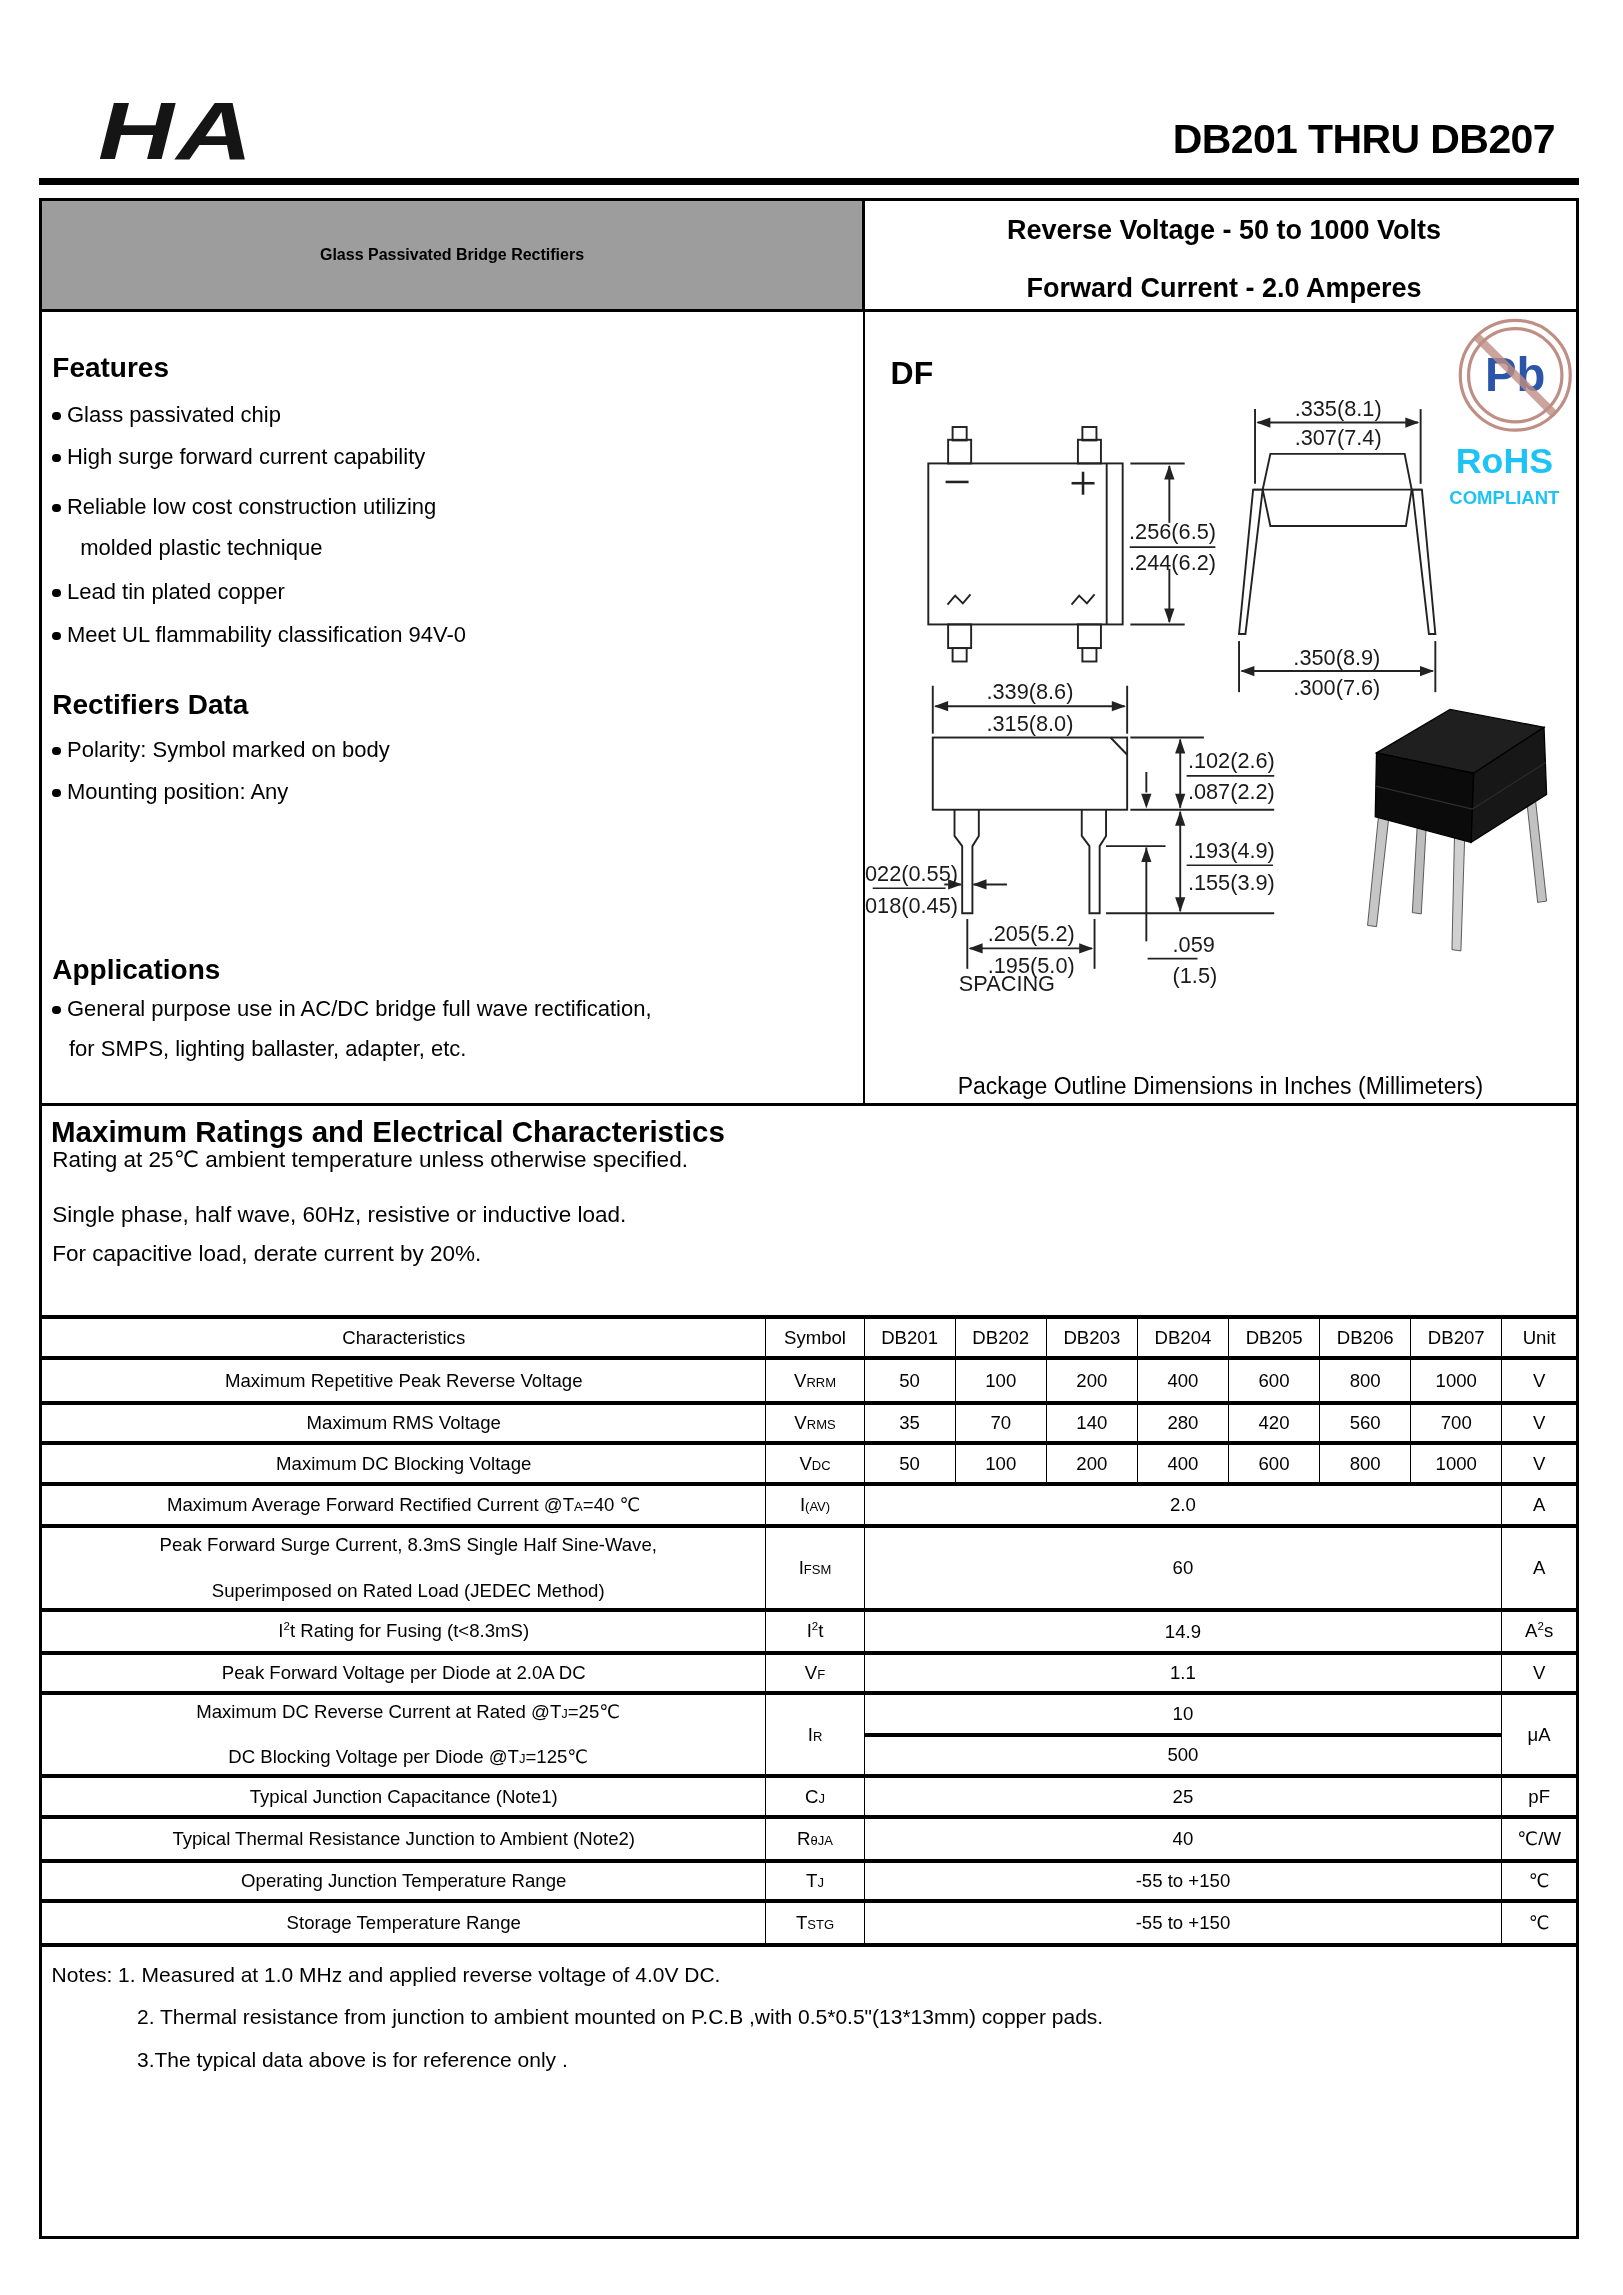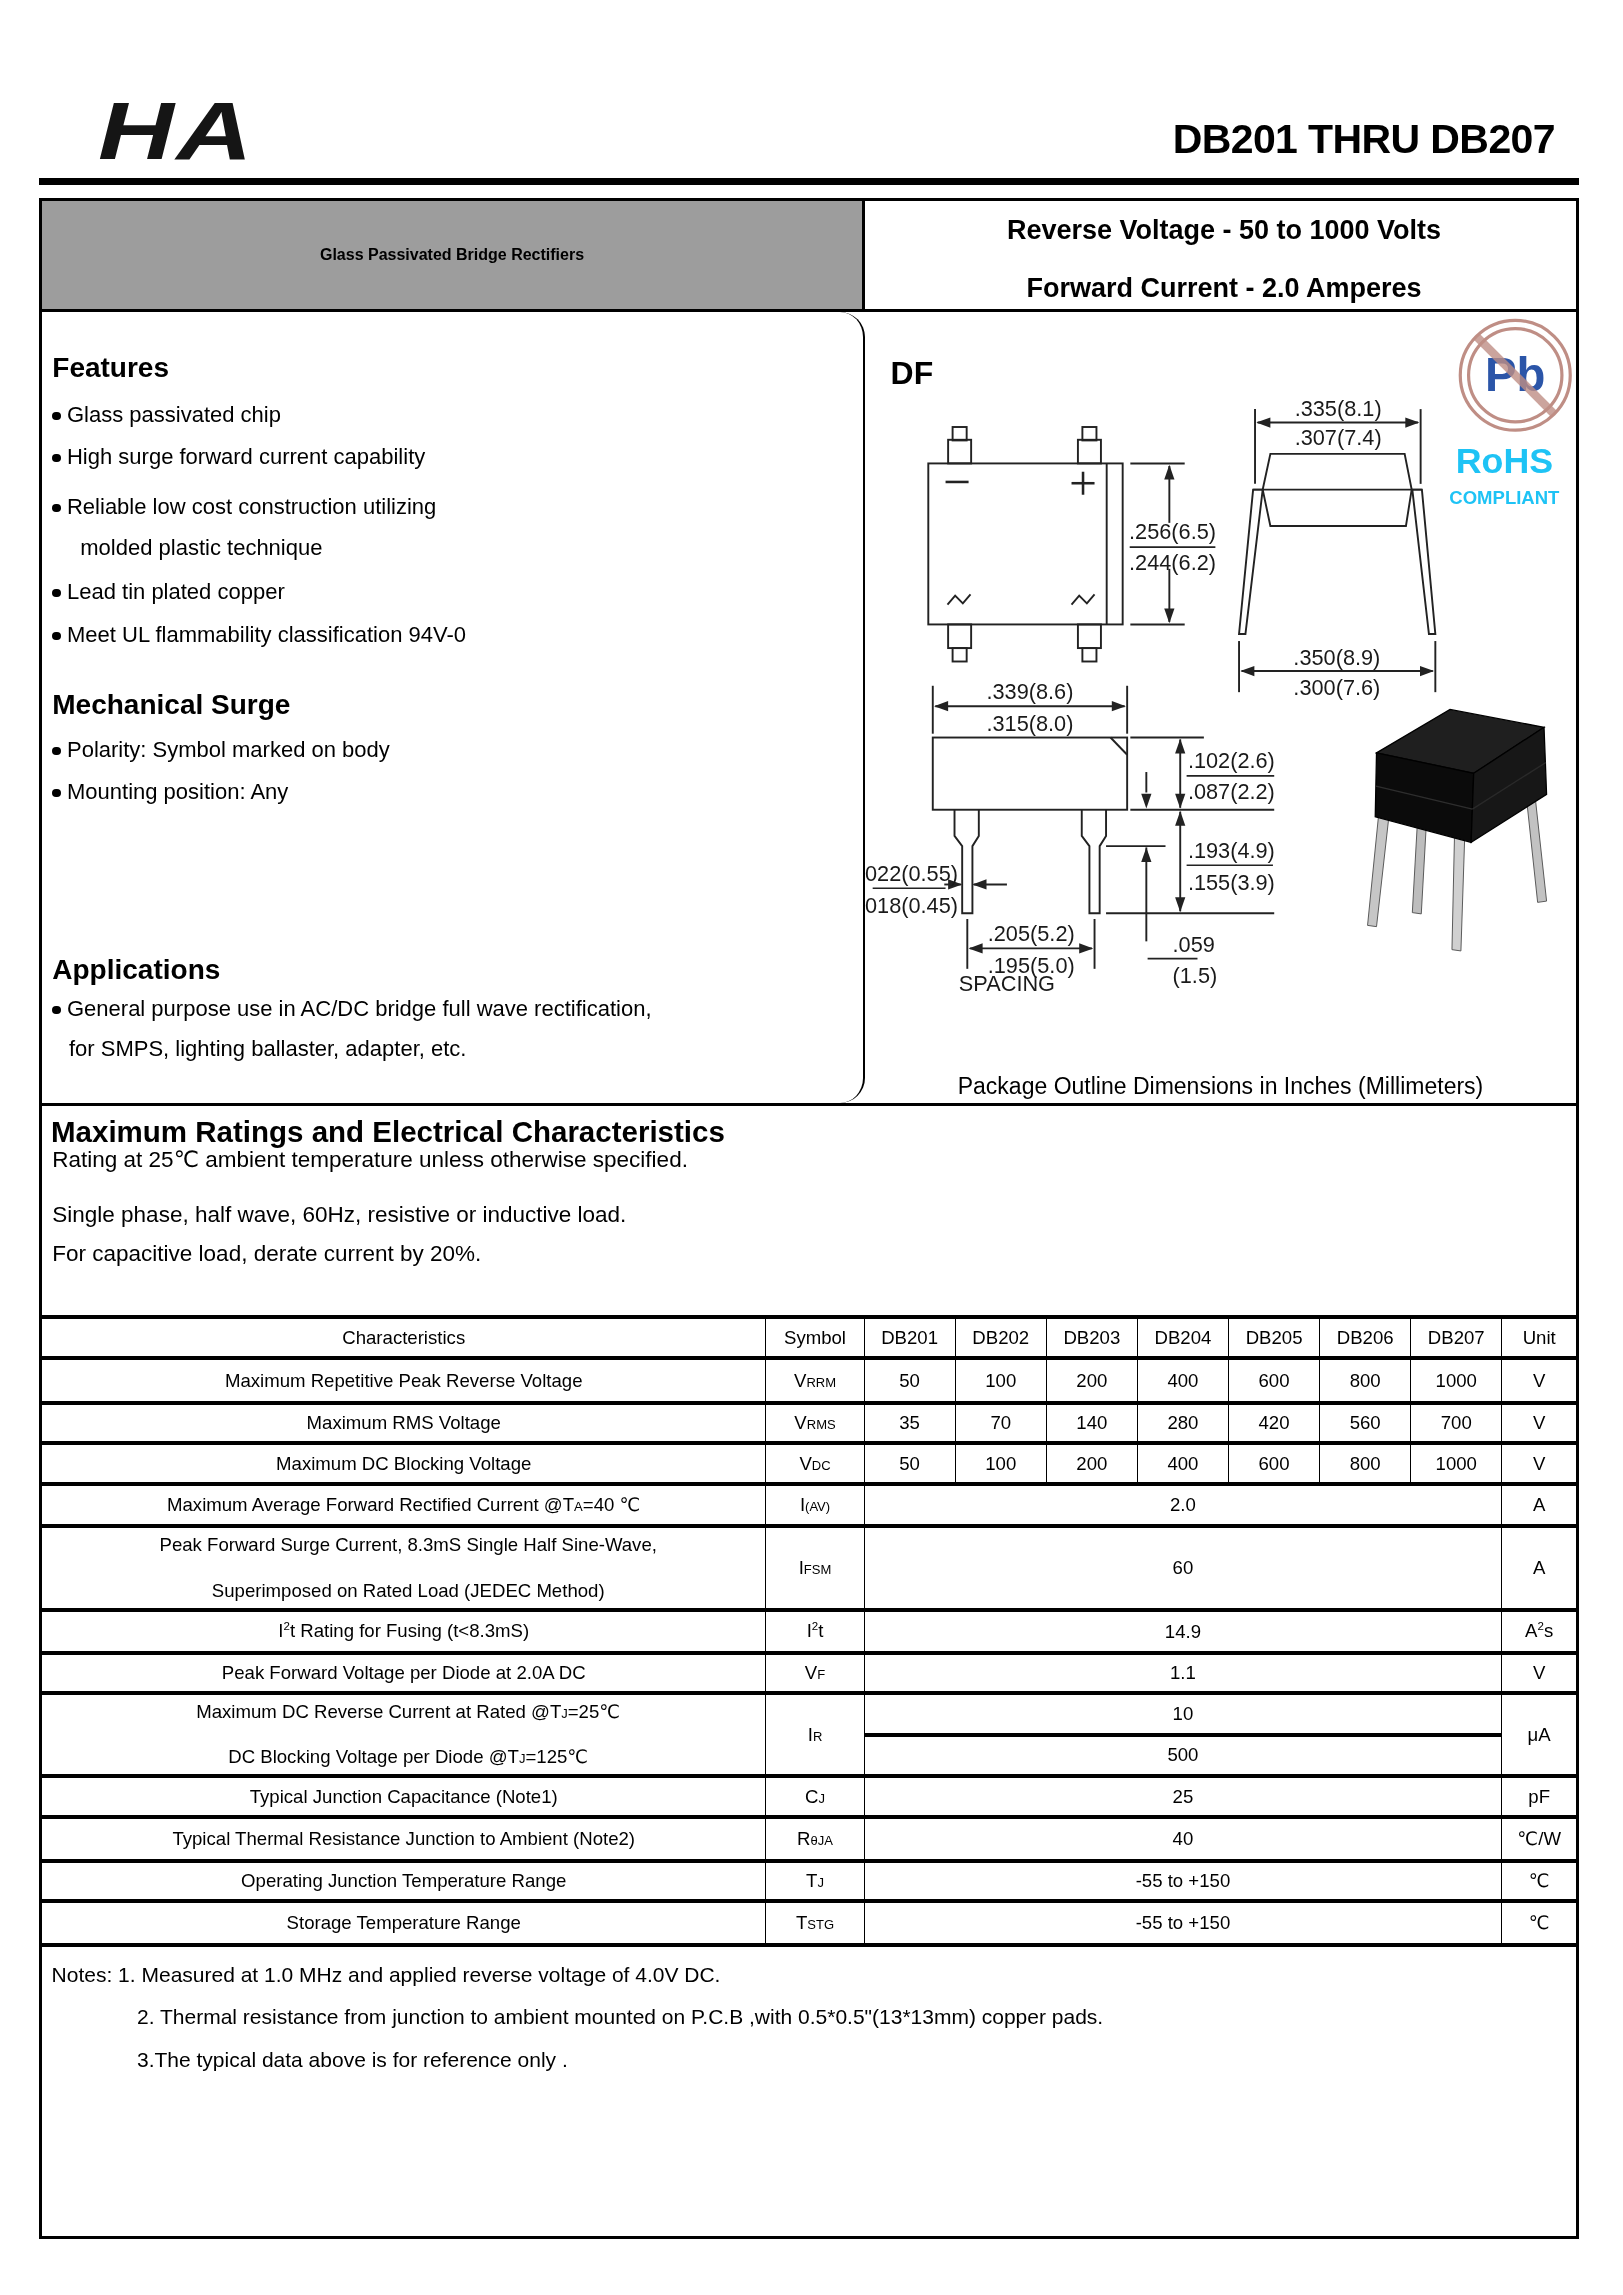--- a/index.html
+++ b/index.html
@@ -15,21 +15,21 @@
   .mainbox { position:absolute; left:39px; top:198px; width:1540px; height:2041px; border:3.2px solid #000; background:#fff; }
 
   .titlebar { height:111px; border-bottom:3.9px solid #000; display:flex; }
   .tcell-left { width:823px; border-right:3.2px solid #000; background:#9d9d9d; display:flex; align-items:center; justify-content:center; }
   .tcell-left .prod { font-size:16px; font-weight:bold; }
   .tcell-right { flex:1; position:relative;margin-left:7px; }
   .tcell-right .ln { position:absolute; left:0; width:100%; text-align:center; font-size:27px; font-weight:bold; }
   .ln1 { top:14px; } .ln2 { top:72px; }
 
   .contentrow { height:794px; border-bottom:3.9px solid #000; display:flex; }
-  .cleft { width:823px; border-right:2.6px solid #000; position:relative;border-radius:25px; }
+  .cleft { width:823px; border-right:2.6px solid #000; position:relative; }
   .cright { flex:1; position:relative; }
 
   .sec-h { position:absolute; left:10.3px; font-size:28px; font-weight:bold; }
   .feat { position:absolute; left:10.3px; font-size:22px; white-space:nowrap; }
   .feat .dot { display:inline-block; width:8.3px; height:8.3px; border-radius:50%; background:#000; vertical-align:middle; margin-right:6.4px; }
   .feat.nob { padding-left:28px; }
 
   .ratings { height:213px; border-bottom:4.5px solid #000; position:relative; }
   .ratings .rh { position:absolute; left:9px; top:9px; font-size:29.5px; font-weight:bold; }
   .ratings .rl { position:absolute; left:10.3px; font-size:22.5px; }
@@ -81,21 +81,21 @@
     <div class="contentrow">
       <div class="cleft">
         <div class="sec-h" style="top:40px">Features</div>
         <div class="feat" style="top:90px"><span class="dot"></span><span>Glass passivated chip</span></div>
         <div class="feat" style="top:132px"><span class="dot"></span><span>High surge forward current capability</span></div>
         <div class="feat" style="top:182px"><span class="dot"></span><span>Reliable low cost construction utilizing</span></div>
         <div class="feat nob" style="top:223px"><span>molded plastic technique</span></div>
         <div class="feat" style="top:267px"><span class="dot"></span><span>Lead tin plated copper</span></div>
         <div class="feat" style="top:310px"><span class="dot"></span><span>Meet UL flammability classification 94V-0</span></div>
 
-        <div class="sec-h" style="top:377px">Mechanical Surge</div>
+        <div class="sec-h" style="top:377px">Rectifiers Data</div>
         <div class="feat" style="top:425px"><span class="dot"></span><span>Polarity: Symbol marked on body</span></div>
         <div class="feat" style="top:467px"><span class="dot"></span><span>Mounting position: Any</span></div>
 
         <div class="sec-h" style="top:642px">Applications</div>
         <div class="feat" style="top:684px"><span class="dot"></span><span>General purpose use in AC/DC bridge full wave rectification,</span></div>
         <div class="feat nob" style="top:724px;padding-left:16.7px"><span>for SMPS, lighting ballaster, adapter, etc.</span></div>
       </div>
 
       <div class="cright">
         <svg width="100%" height="100%" viewBox="0 0 1112 1238" preserveAspectRatio="none">

